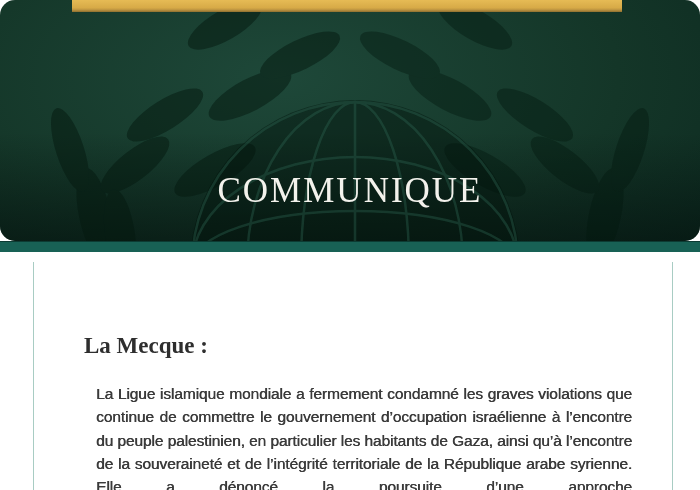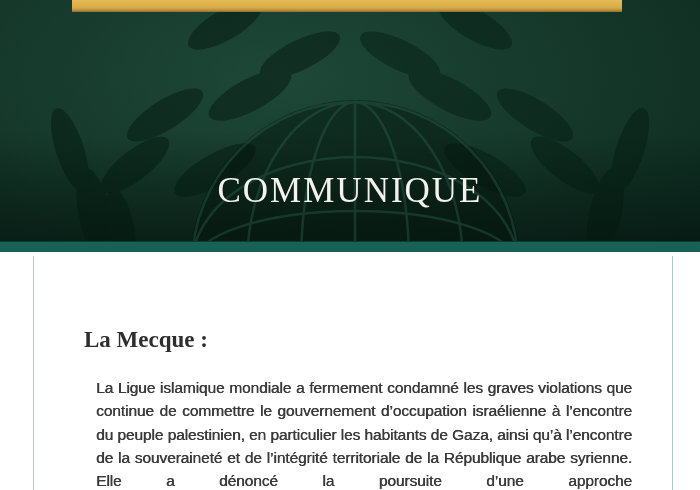--- a/index.html
+++ b/index.html
@@ -12,20 +12,21 @@
     font-family: "Liberation Sans", sans-serif;
   }
 
   
   .hero {
     position: relative;
     height: 241px;
     overflow: hidden;
     background: radial-gradient(115% 170% at 40% 32%,
                 #1e4839 0%, #143628 42%, #0c2920 72%, #08211a 100%);
+    border-radius: 15px;
   }
   .hero::after {
     content: "";
     position: absolute;
     inset: 0;
     background: linear-gradient(to bottom, rgba(0,0,0,0) 55%, rgba(2,13,10,0.55) 100%);
     pointer-events: none;
   }
   .gold-bar {
     position: absolute;
@@ -63,21 +64,21 @@
   .teal-strip {
     height: 10px;
     background: #186155;
     border-top: 1px solid #0c3b33;
   }
 
   
   .content {
     height: 239px;
     background: #ffffff;
-    padding: 4px 27px 0 33px;
+    padding: 10px 27px 0 33px;
     box-sizing: border-box;
   }
   .card {
     height: 100%;
     box-sizing: border-box;
     border-left: 1px solid #a8ccc3;
     border-right: 1px solid #a8ccc3;
     padding: 70px 51px 0 50px;
     background: #ffffff;
   }

